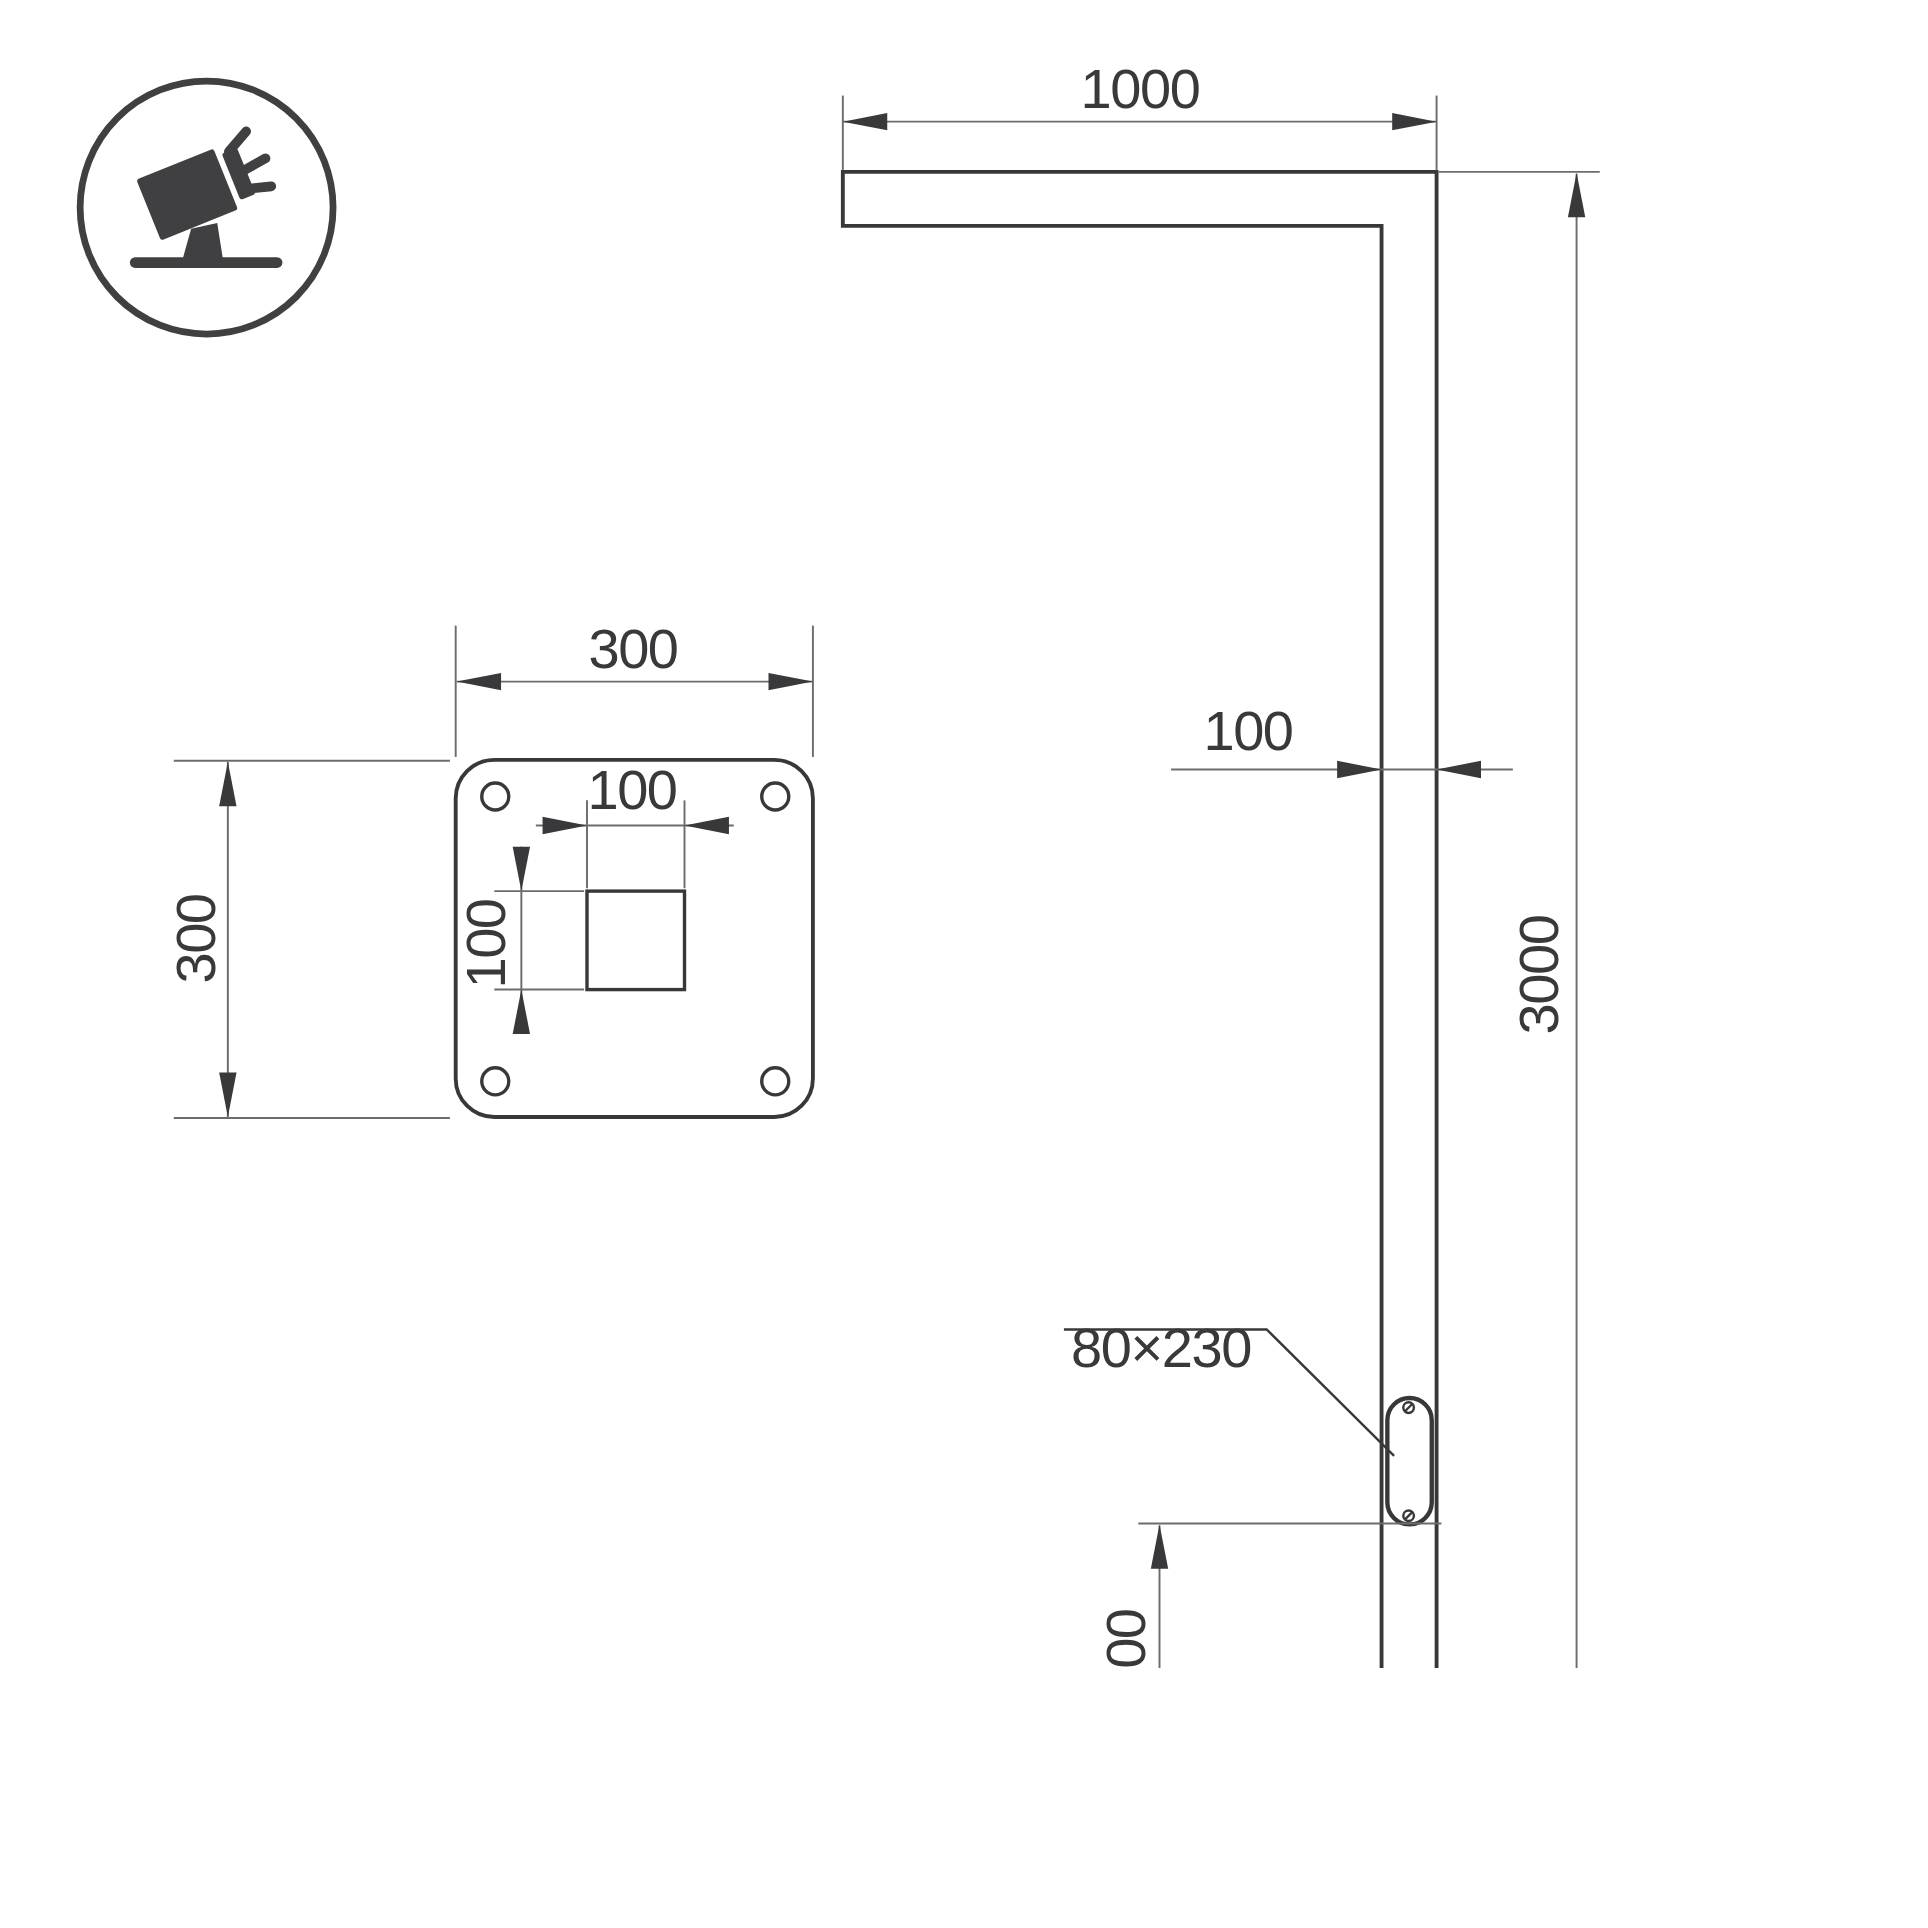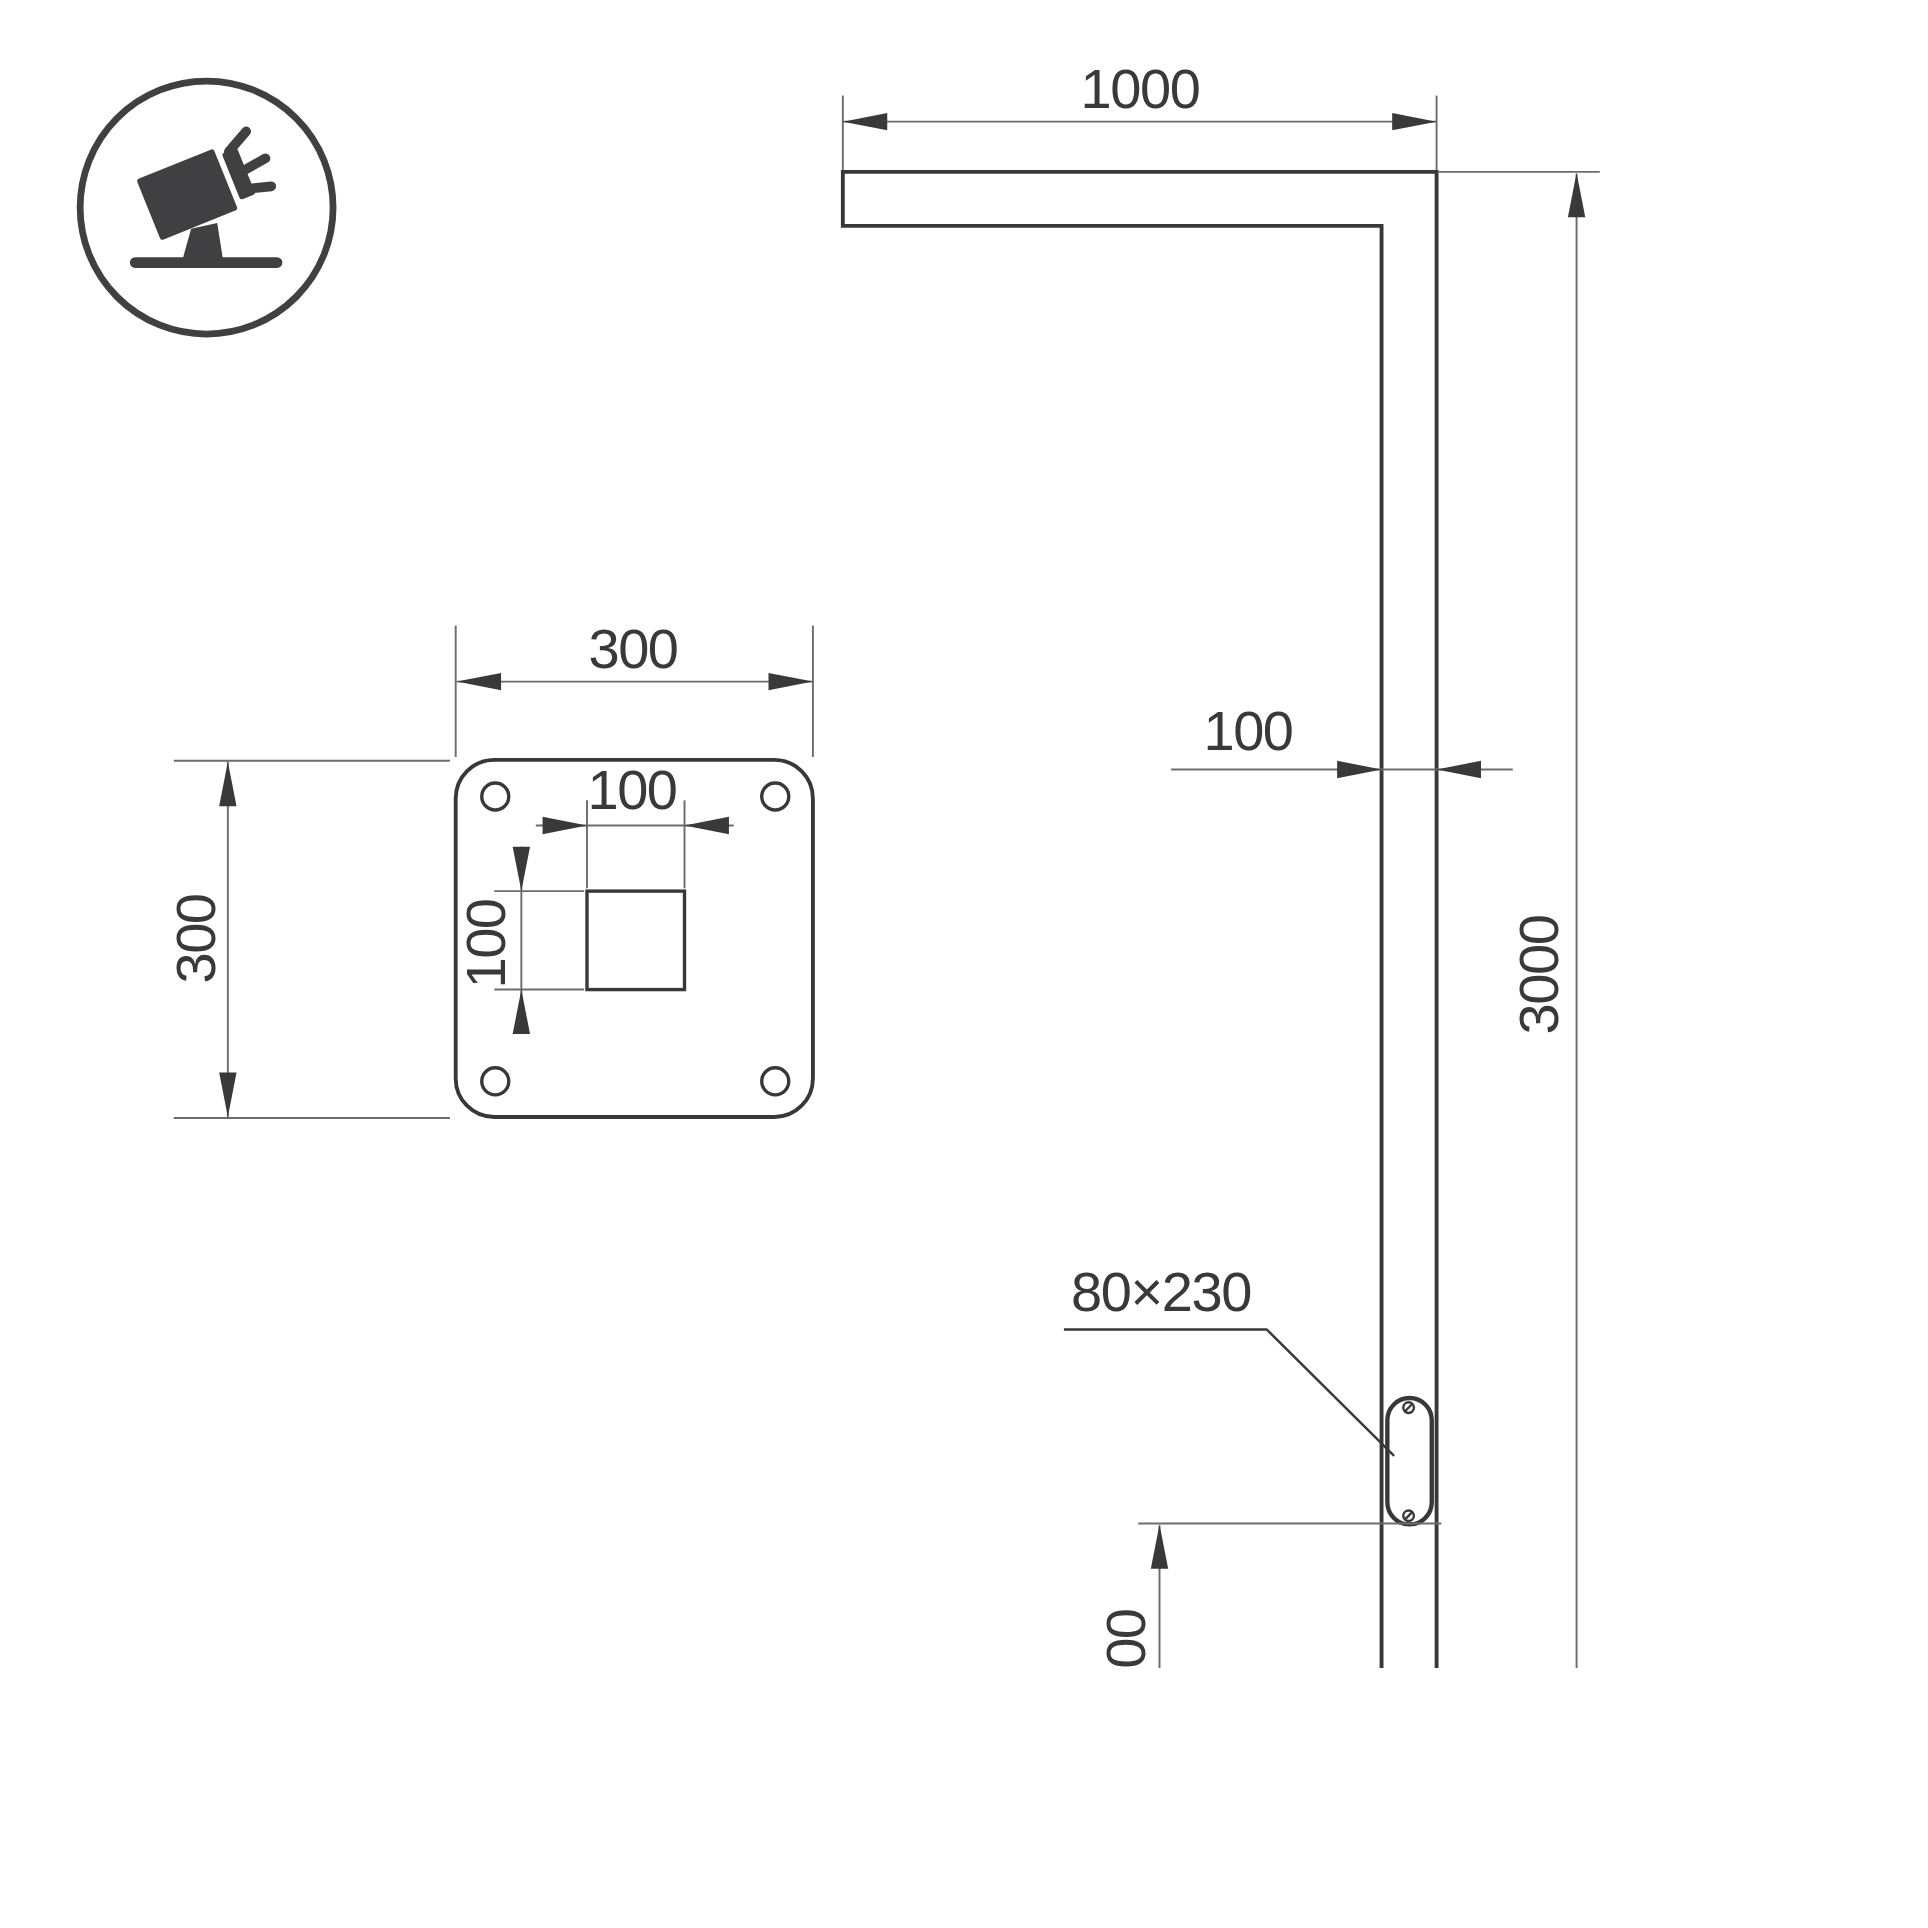--- a/index.html
+++ b/index.html
@@ -130,21 +130,21 @@
       <polygon points="709,855 755,846 755,864"></polygon>
 
       <polygon points="540,923 531,877 549,877"></polygon>
       <polygon points="540,1025 531,1071 549,1071"></polygon>
     </g>
   </svg>
 
   <div class="dim-label" style="left:1140px;top:89px;">1000</div>
   <div class="dim-label" style="left:1248px;top:731px;">100</div>
   <div class="dim-label vert" style="left:1539px;top:975px;">3000</div>
-  <div class="dim-label" style="left:1161px;top:1292px;">80×230</div>
+  <div class="dim-label" style="left:1161px;top:1348px;">80×230</div>
   <div class="dim-label vert" style="left:1126px;top:1654px;">500</div>
   <div class="dim-label" style="left:633px;top:649px;">300</div>
   <div class="dim-label vert" style="left:196px;top:939px;">300</div>
   <div class="dim-label" style="left:632px;top:790px;">100</div>
   <div class="dim-label vert" style="left:486px;top:944px;">100</div>
 
 </div>
 
 
 </body></html>

